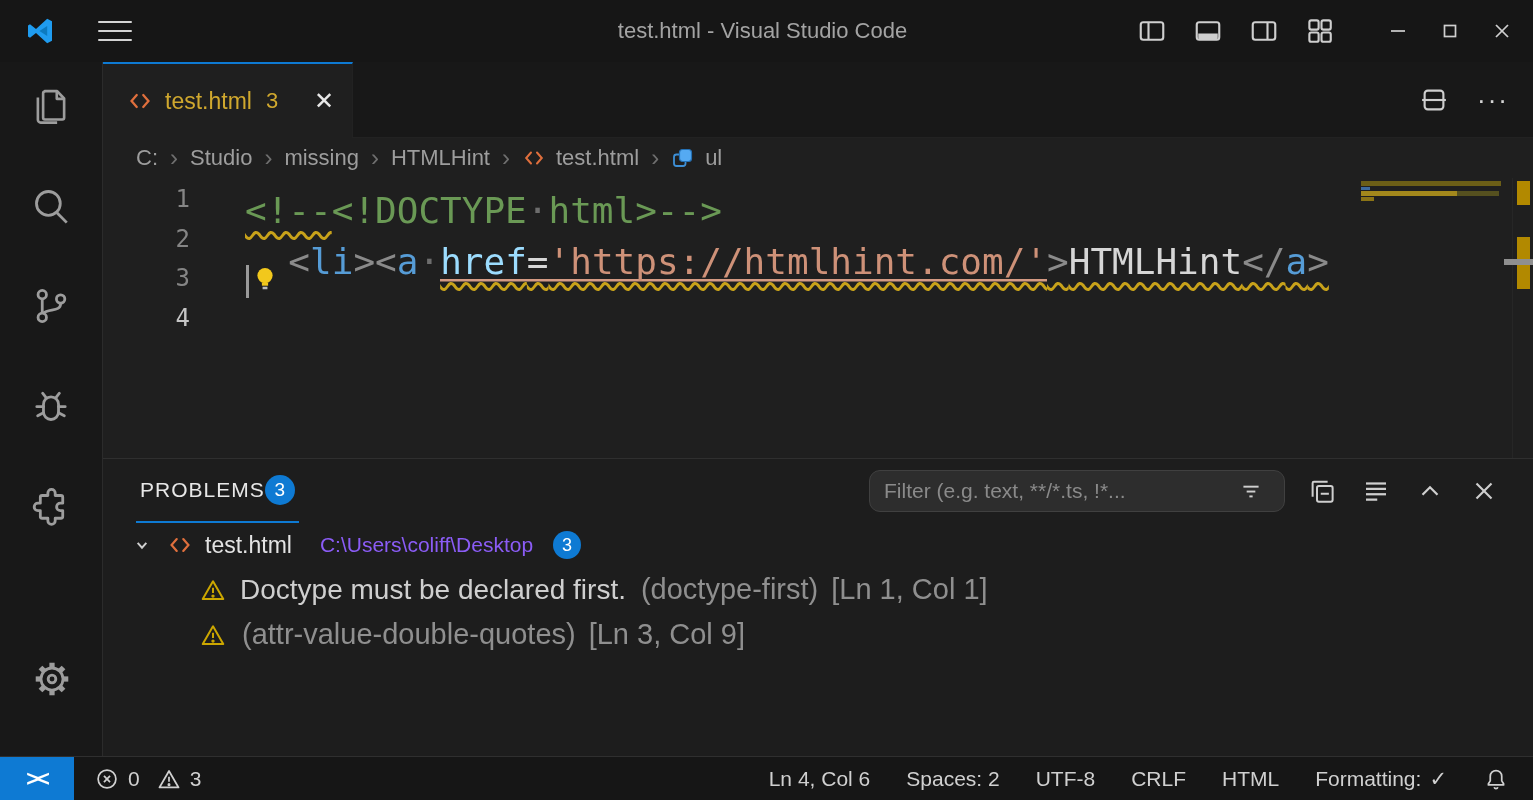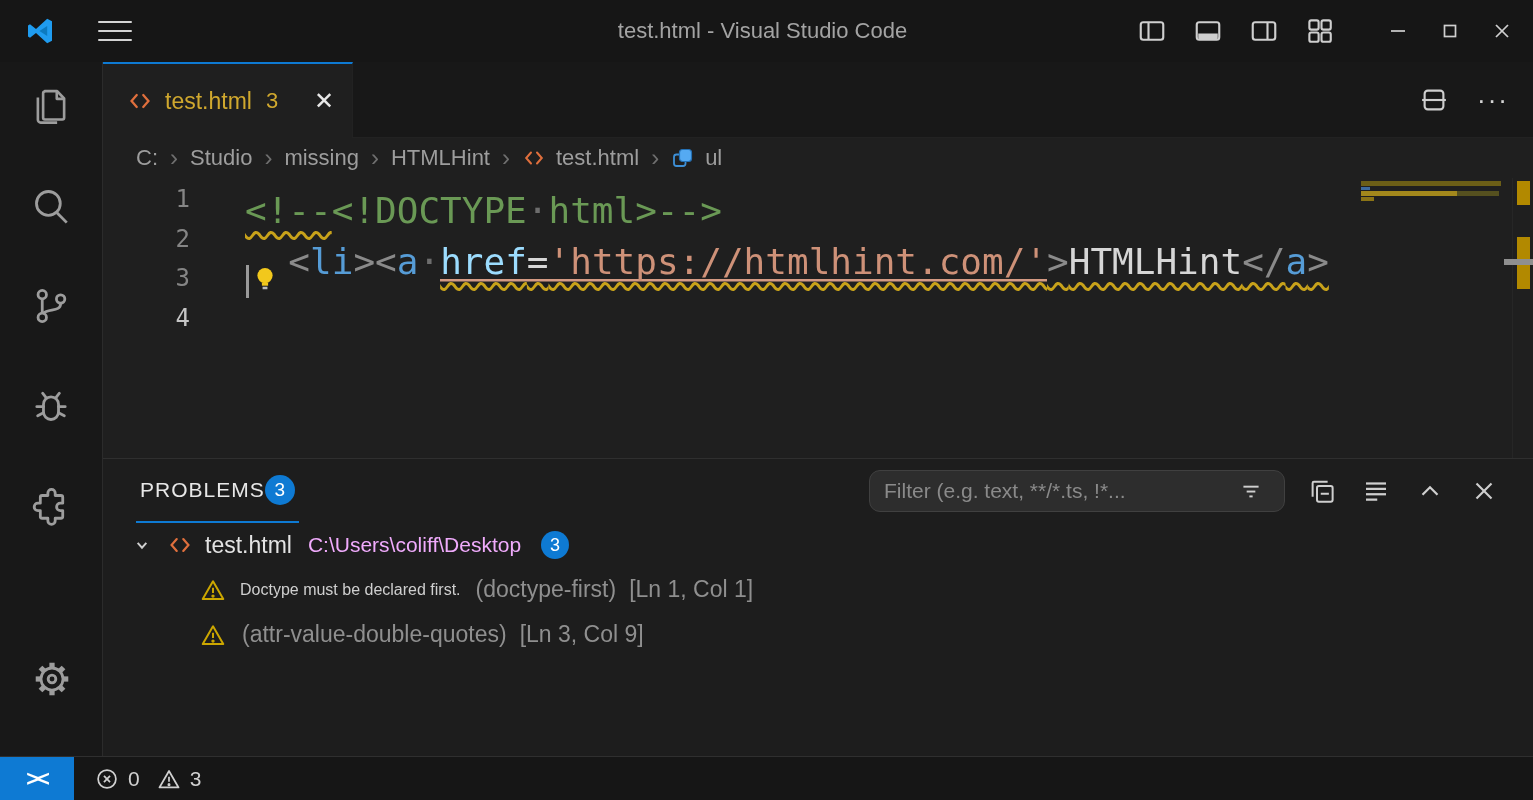--- a/index.html
+++ b/index.html
@@ -89,26 +89,26 @@
   .filter-box input { flex:1; min-width:0; background:transparent; border:none; outline:none;
                       color:#cccccc; font-size:21px; font-family:"Liberation Sans",sans-serif; }
   .filter-box input::placeholder { color:#8a8a8a; }
   .filter-box svg { width:26px; height:26px; flex:none; }
   .ph-icons { display:flex; align-items:center; gap:24px; margin:0 34px 0 22px; }
   .ph-icons .pi { width:30px; height:30px; cursor:pointer; }
   .panel-body { flex:1; }
   .file-row { height:44px; display:flex; align-items:center; padding-left:26px; gap:12px; cursor:pointer; }
   .file-row svg { width:26px; height:26px; }
   .file-name { color:#e3e3e3; font-size:23px; }
-  .file-path { color:#f0abfc; font-size:21px; margin-left:4px; }
+  .file-path { color:#8b5cf6; font-size:21px; margin-left:16px; }
   .file-row .badge { margin-left:8px; min-width:28px; height:28px; font-size:18px; }
   .problem-row { height:45px; display:flex; align-items:center; padding-left:96px; gap:13px; cursor:pointer; }
   .problem-row svg { width:28px; height:28px; flex:none; }
-  .p-msg { color:#cfcfcf; font-size:16px; }
-  .p-rule, .p-loc { color:#8f8f8f; font-size:23px; }
+  .p-msg { color:#cfcfcf; font-size:28px; }
+  .p-rule, .p-loc { color:#8f8f8f; font-size:29px; }
   .p-rule { margin-left:2px; }
 
   
   .statusbar { height:44px; background:#161616; border-top:1px solid #2f2f2f; display:flex; align-items:center;
                color:#d0d0d0; font-size:21px; }
   .remote { width:74px; height:100%; background:#0e7ad3; color:#fff; display:flex; align-items:center;
             justify-content:center; font-size:22px; font-weight:bold; letter-spacing:-2px; cursor:pointer; }
   .diag { display:flex; align-items:center; gap:8px; margin-left:20px; cursor:pointer; }
   .diag svg { width:26px; height:26px; }
   .diag .num { margin-right:8px; }
@@ -389,13 +389,32 @@
         <line x1="14.8" y1="9.2" x2="9.2" y2="14.8"></line>
       </svg>
     <span class="num">0</span>
     <svg viewBox="0 0 24 24" fill="none" stroke="#d0d0d0" stroke-width="1.6" stroke-linejoin="round">
       <path d="M12 4.6L3.2 19.8h17.6z"></path>
         <line x1="12" y1="10" x2="12" y2="14.6"></line>
         <circle cx="12" cy="17.2" r="0.6" fill="#d0d0d0"></circle>
       </svg>
     <span class="num">3</span>
   </div>
+  <div class="sb-right">
+    <span id="sb-items" style="display:flex;gap:36px">
+        <span class="sb-item">Ln 4, Col 6</span>
+        <span class="sb-item">Spaces: 2</span>
+        <span class="sb-item">UTF-8</span>
+        <span class="sb-item">CRLF</span>
+        <span class="sb-item">HTML</span>
+      </span>
+    <span class="fmt">
+      <span>Formatting:</span>
+      <span>✓</span>
+    </span>
+    <span class="bell">
+      <svg viewBox="0 0 24 24" fill="none" stroke="#d0d0d0" stroke-width="1.6" stroke-linejoin="round">
+        <path d="M12 4.2a5.3 5.3 0 0 0-5.3 5.3v4.2L5 16.4v1.1h14v-1.1l-1.7-2.7V9.5A5.3 5.3 0 0 0 12 4.2z"></path>
+        <path d="M10.3 19.6a1.8 1.8 0 0 0 3.4 0"></path>
+        </svg>
+    </span>
+  </div>
 </div>
 
 </body></html>

